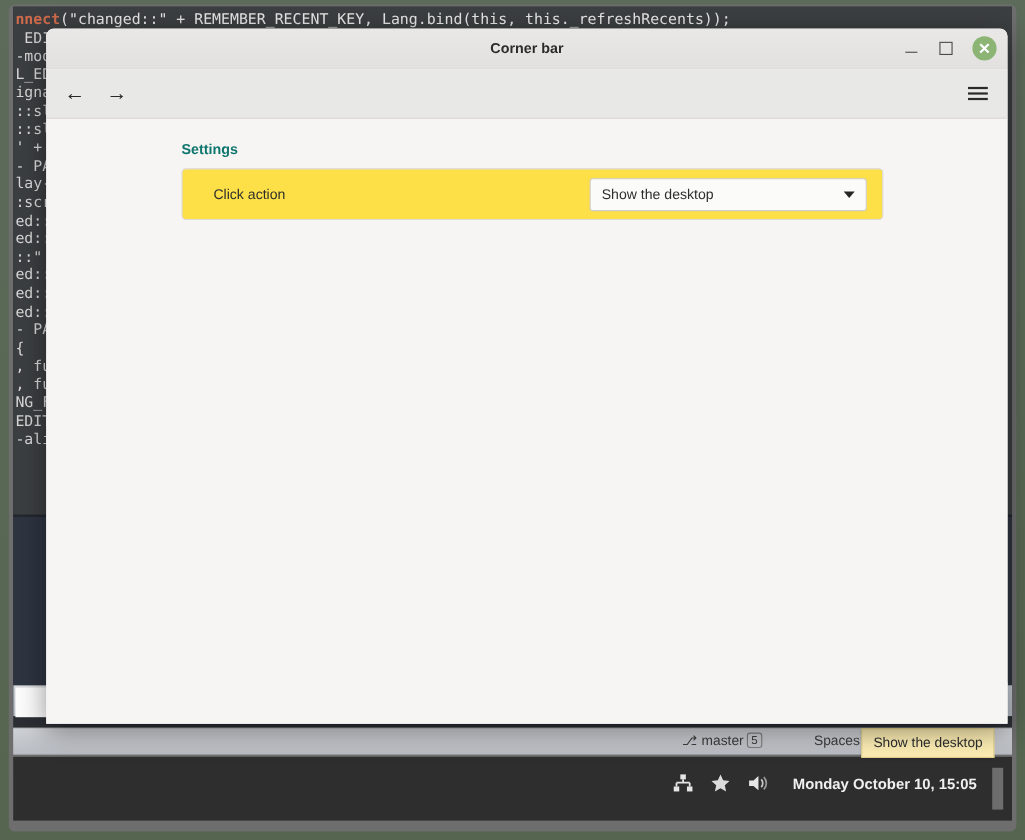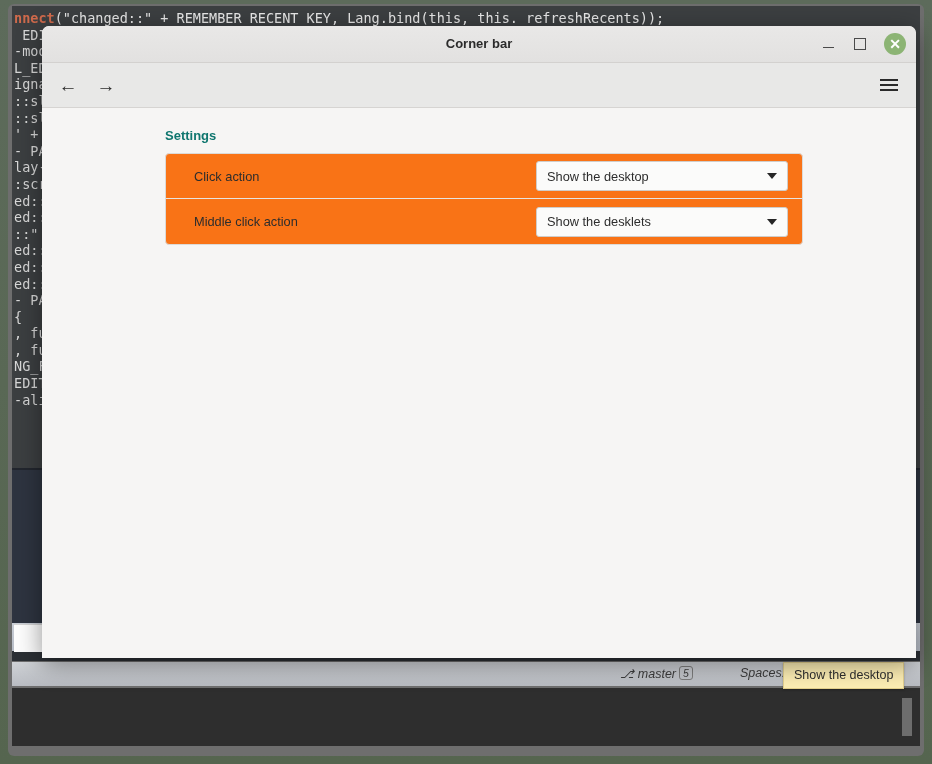--- a/index.html
+++ b/index.html
@@ -129,21 +129,20 @@
     background: linear-gradient(180deg,#cfd2d6 0%, #b9bcc2 100%);
     color: #3d3d3d;
     font-size: 12.5px;
   }
   .status-item {
     position: absolute;
     top: 4px;
     font-size: 12.5px;
     color: #3c3c3c;
     white-space: nowrap;
-    font-style: italic;
   }
   .git-badge {
     display: inline-block;
     border: 1px solid #7d7d7d;
     border-radius: 3px;
     padding: 0 3px;
     font-size: 10.5px;
     line-height: 12px;
     vertical-align: 1px;
     margin-left: 3px;
@@ -308,21 +307,21 @@
   }
   .section-title {
     margin: 0 0 10px 123px;
     font-size: 13px;
     font-weight: bold;
     color: #0f766e;
   }
   .settings-card {
     margin-left: 123px;
     width: 638px;
-    background: #f97316;
+    background: #fde047;
     border: 1px solid #dcdad7;
     border-radius: 4px;
     box-sizing: border-box;
   }
   .row {
     display: flex;
     align-items: center;
     justify-content: space-between;
     height: 45px;
     padding: 0 14px 0 28px;
@@ -429,20 +428,43 @@
   <div class="find-close">✕</div>
 
   <div class="status-bar">
     <div class="status-item" style="left:608px;">
       <span class="branch-glyph">⎇</span><span>master</span><span class="git-badge">5</span>
     </div>
     <div class="status-item" style="left:728px;">Spaces: 4</div>
   </div>
 
   <div class="taskbar">
+    <div class="tray">
+      <span class="tray-icon">
+        <svg width="20" height="20" viewBox="0 0 20 20">
+          <rect x="7.5" y="2" width="5" height="4.5" fill="#e6e6e6"></rect>
+          <rect x="1.5" y="13" width="5" height="4.5" fill="#e6e6e6"></rect>
+          <rect x="13.5" y="13" width="5" height="4.5" fill="#e6e6e6"></rect>
+          <path d="M10 6.5 V9.5 M4 9.5 H16 M4 9.5 V13 M16 9.5 V13" stroke="#e6e6e6" stroke-width="1.6" fill="none"></path>
+        </svg>
+      </span>
+      <span class="tray-icon">
+        <svg width="20" height="20" viewBox="0 0 20 20">
+          <polygon points="10,2 12.4,7.3 18.2,8 13.9,11.9 15.1,17.6 10,14.7 4.9,17.6 6.1,11.9 1.8,8 7.6,7.3" fill="#dcdcdc"></polygon>
+        </svg>
+      </span>
+      <span class="tray-icon">
+        <svg width="22" height="20" viewBox="0 0 22 20">
+          <polygon points="2,7.5 6,7.5 10.5,3.5 10.5,16.5 6,12.5 2,12.5" fill="#e6e6e6"></polygon>
+          <path d="M13 6.5 a5 5 0 0 1 0 7" stroke="#c9c9c9" stroke-width="1.6" fill="none"></path>
+          <path d="M15.4 4.4 a8 8 0 0 1 0 11.2" stroke="#9a9a9a" stroke-width="1.6" fill="none"></path>
+        </svg>
+      </span>
+      <span class="clock">Monday October 10, 15:05</span>
+    </div>
     <div class="taskbar-scroll"></div>
   </div>
 
   <div class="tooltip">Show the desktop</div>
 
   <div class="dialog">
 
     <div class="titlebar">
       <div class="titlebar-title">Corner bar</div>
       <div class="win-controls">
@@ -470,27 +492,20 @@
       <div class="settings-card">
 
         <div class="row">
           <span class="row-label">Click action</span>
           <span class="combo">
             <span>Show the desktop</span>
             <span class="combo-arrow"></span>
           </span>
         </div>
 
-        <div class="row">
-          <span class="row-label">Middle click action</span>
-          <span class="combo">
-            <span>Show the desklets</span>
-            <span class="combo-arrow"></span>
-          </span>
-        </div>
 
 
       </div>
     </div>
 
   </div>
 
 </div>
 
 </body></html>

